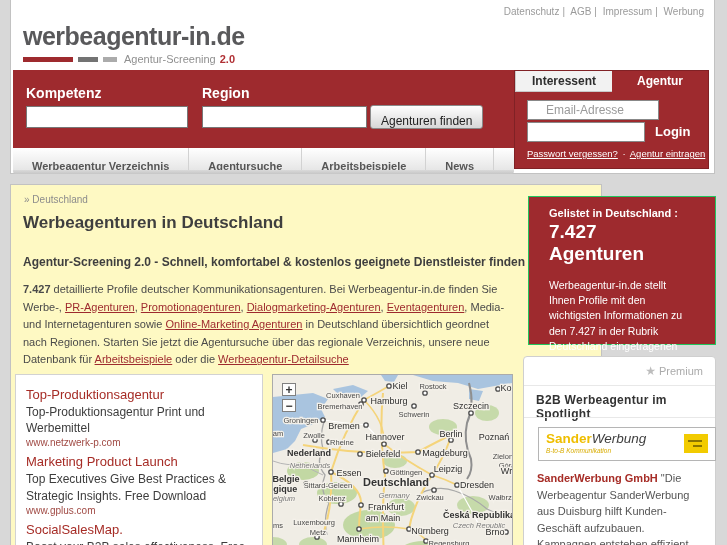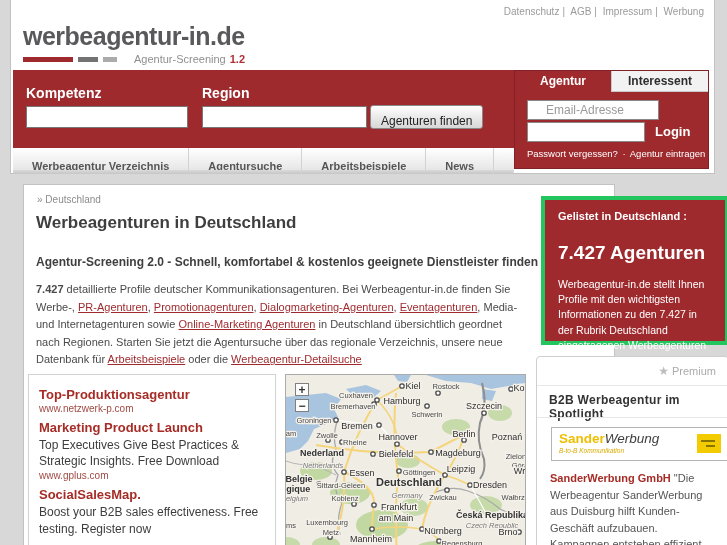--- a/index.html
+++ b/index.html
@@ -9,21 +9,21 @@
   .top-links{position:absolute;right:10px;top:6px;font-size:10px;color:#9A9A9A;}
   .top-links a{color:#9A9A9A;text-decoration:none;cursor:pointer;}
   .top-links .sep{margin:0 3px;color:#9A9A9A;}
   .logo{position:absolute;left:12px;top:24px;}
   .logo-title{font-size:25px;font-weight:bold;color:#59595B;letter-spacing:-0.5px;line-height:1;}
   .logo-sub{margin-top:4px;display:flex;align-items:center;}
   .bar{display:inline-block;height:5px;margin-right:5px;}
   .bar-red{width:50px;background:#9E2A2E;}
   .bar-dk{width:20px;background:#737373;}
   .bar-lt{width:14px;background:#ABABAB;}
-  .logo-tagline{font-size:11px;color:#8F8F8F;margin-left:12px;}
+  .logo-tagline{font-size:11px;color:#8F8F8F;margin-left:2px;}
   .logo-version{font-size:11px;font-weight:bold;color:#B03034;margin-left:4px;}
   
   .search-bar{position:absolute;left:2px;top:70px;width:501px;height:78px;background:#9E2A2E;}
   .search-label{position:absolute;color:#fff;font-weight:bold;font-size:14px;top:15px;}
   .lbl-kompetenz{left:13px;} .lbl-region{left:189px;}
   .search-input{position:absolute;top:36px;height:18px;border:1px solid #777;background:#fff;font-size:12px;padding:1px 4px;box-sizing:content-box;}
   .inp-kompetenz{left:13px;width:152px;} .inp-region{left:189px;width:155px;}
   .btn-find{position:absolute;left:357px;top:35px;height:24px;padding:8px 10px;font-size:12px;color:#222;
     background:linear-gradient(#FEFEFE,#D7D7D7);border:1px solid #8A8A8A;border-radius:3px;cursor:pointer;font-family:"Liberation Sans",sans-serif;}
   
@@ -34,51 +34,51 @@
   .login-box{position:absolute;left:514px;top:70px;width:193px;height:97px;background:#9E2A2E;border:1px solid #802125;}
   .login-tabs{display:flex;height:21px;}
   .tab{flex:1;text-align:center;line-height:21px;font-size:12px;font-weight:bold;cursor:pointer;}
   .tab-agentur{color:#fff;}
   .tab-interessent{background:#F2F2F2;color:#2E2E2E;border-left:1px solid #C9C9C9;border-bottom:1px solid #C9C9C9;}
   .login-input{position:absolute;left:12px;width:108px;height:16px;border:1px solid #888;font-size:12px;padding:1px 4px;background:#fff;color:#333;}
   .login-input::placeholder{color:#9A9A9A;}
   .inp-email{top:29px;padding-left:18px;} .inp-pass{top:51px;}
   .login-label{position:absolute;left:140px;top:53px;color:#fff;font-weight:bold;font-size:13px;cursor:pointer;}
   .login-links{position:absolute;left:12px;top:77px;font-size:9.5px;color:#fff;white-space:nowrap;}
-  .login-links a{color:#fff;cursor:pointer;text-align:center;}
+  .login-links a{color:#fff;text-decoration:underline;cursor:pointer;text-align:center;}
   .login-links .dot-sep{margin:0 2px;text-decoration:none;}
   
-  .main-box{position:absolute;left:23px;top:184px;width:592px;height:361px;background:#ffffff;border:1px solid #C2C2C2;border-bottom:none;box-sizing:border-box;}
+  .main-box{position:absolute;left:10px;top:184px;width:592px;height:361px;background:#fef9c3;border:1px solid #C2C2C2;border-bottom:none;box-sizing:border-box;}
   .breadcrumb{position:absolute;left:13px;top:9px;font-size:10px;color:#8C8C8C;}
   .breadcrumb a{color:#8C8C8C;text-decoration:none;cursor:pointer;}
   .page-title{position:absolute;left:12px;top:28px;font-size:17px;font-weight:bold;color:#3F3F3F;}
   .page-subtitle{position:absolute;left:12px;top:70px;font-size:12px;font-weight:bold;color:#3F3F3F;}
   .intro{position:absolute;left:12px;top:96px;width:492px;font-size:11px;color:#4A4A4A;line-height:1.6;}
   .red-link{color:#9E2A2E;text-decoration:underline;cursor:pointer;}
   
   .ads-box{position:absolute;left:4px;top:189px;width:248px;height:172px;border:1px solid #D2D2D2;background:#fff;box-sizing:border-box;padding:6px 10px;}
-  .ad-title{font-size:13px;font-weight:bold;color:#A62C26;margin-top:6px;cursor:pointer;}
+  .ad-title{font-size:13px;font-weight:normal;color:#A62C26;margin-top:6px;cursor:pointer;}
   .ad-body{font-size:12px;color:#3D3D3D;line-height:1.35;margin-top:2px;}
   .ad-url{font-size:10px;color:#A04A44;margin-top:1px;cursor:pointer;}
   
   .map-box{position:absolute;left:261px;top:189px;width:239px;height:172px;border:1px solid #ABABAB;overflow:hidden;background:#F0EDE5;cursor:grab;box-sizing:content-box;}
   .map-zoom{position:absolute;left:9px;width:14px;height:13px;background:#FDFDFD;border:1px solid #808080;text-align:center;line-height:12px;font-size:12px;font-weight:bold;color:#333;cursor:pointer;z-index:5;box-sizing:border-box;}
   .zoom-in{top:8px;} .zoom-out{top:24px;}
   .ml-lg,.ml-sm,.ml-country,.ml-country2,.ml-sub{paint-order:stroke;stroke:#F4F1EA;stroke-width:2.6px;fill:#2F2F2F;}
   .ml-lg{font-size:9px;}
   .ml-sm{font-size:7.5px;fill:#4A4A4A;}
   .ml-country{font-size:11px;font-weight:bold;fill:#333;}
   .ml-country2{font-size:9px;font-weight:bold;fill:#333;}
   .ml-sub{font-size:7.5px;font-style:italic;fill:#7A7A7A;stroke-width:2px;}
   .map-dot{fill:#fff;stroke:#4A4A4A;stroke-width:1.3;}
   text{font-family:"Liberation Sans",sans-serif;text-anchor:middle;}
   
-  .listed-box{position:absolute;left:517px;top:11px;width:188px;height:149px;background:#9E2A2E;border:4px solid #22c55e;box-sizing:border-box;padding:10px 13px;}
+  .listed-box{position:absolute;left:517px;top:11px;width:188px;height:149px;background:#9E2A2E;border:1px solid #22c55e;box-sizing:border-box;padding:10px 20px;}
   .listed-heading{color:#fff;font-size:11px;font-weight:bold;}
-  .listed-count{color:#fff;font-size:19px;font-weight:bold;margin-top:20px;}
+  .listed-count{color:#fff;font-size:19px;font-weight:bold;margin-top:2px;}
   .listed-text{color:#fff;font-size:10.5px;line-height:1.45;margin-top:13px;}
   .premium-box{position:absolute;left:512px;top:171px;width:193px;height:200px;background:#fff;border:1px solid #CFCFCF;border-radius:4px 4px 0 0;box-sizing:border-box;}
   .premium-badge{position:absolute;right:12px;top:7px;font-size:11px;color:#ABABAB;}
   .premium-badge .star{font-size:12px;margin-right:3px;color:#BDBDBD;}
   .premium-divider{position:absolute;left:0;width:100%;border-top:1px solid #E8E8E8;}
   .spotlight-heading{position:absolute;left:12px;top:36px;font-size:12px;font-weight:bold;color:#333;letter-spacing:0.3px;}
   .sander-logo{position:absolute;left:14px;top:70px;width:162px;height:32px;border:1px solid #B5B5B5;background:#fff;cursor:pointer;padding-left:14px;}
   .sander-text{position:absolute;left:7px;top:4px;font-size:13.5px;line-height:1;}
   .sander-1{font-weight:bold;color:#EFBE00;}
   .sander-2{font-style:italic;color:#3E3E3E;}
@@ -102,21 +102,21 @@
       <a>Werbung</a>
     </div>
 
     <div class="logo">
       <div class="logo-title">werbeagentur-in.de</div>
       <div class="logo-sub">
         <span class="bar bar-red"></span>
         <span class="bar bar-dk"></span>
         <span class="bar bar-lt"></span>
         <span class="logo-tagline">Agentur-Screening</span>
-        <span class="logo-version">1.2</span>
+        <span class="logo-version">2.0</span>
       </div>
     </div>
 
     <div class="search-bar">
       <span class="search-label lbl-kompetenz">Kompetenz</span>
       <span class="search-label lbl-region">Region</span>
       <input class="search-input inp-kompetenz" type="text" style="">
       <input class="search-input inp-region" type="text" style="">
       <button class="btn-find">Agenturen finden</button>
     </div>
@@ -125,22 +125,22 @@
       <div class="nav-item">Werbeagentur Verzeichnis</div>
       <div class="nav-item">Agentursuche</div>
       <div class="nav-item">Arbeitsbeispiele</div>
       <div class="nav-item">News</div>
     </div>
     <div class="nav-shadow"></div>
   </div>
 
   <div class="login-box">
     <div class="login-tabs">
+      <div class="tab tab-interessent">Interessent</div>
       <div class="tab tab-agentur">Agentur</div>
-      <div class="tab tab-interessent">Interessent</div>
     </div>
     <input class="login-input inp-email" type="text" placeholder="Email-Adresse" style="">
     <input class="login-input inp-pass" type="password" style="">
     <span class="login-label">Login</span>
     <div class="login-links">
       <a>Passwort vergessen?</a>
       <span class="dot-sep">·</span>
       <a>Agentur eintragen</a>
     </div>
   </div>
@@ -149,20 +149,21 @@
     <div class="breadcrumb">
       <span>»</span>
       <a>Deutschland</a>
     </div>
     <h1 class="page-title" style="margin:0;">Werbeagenturen in Deutschland</h1>
     <div class="page-subtitle">Agentur-Screening 2.0 - Schnell, komfortabel &amp; kostenlos geeignete Dienstleister finden</div>
     <div class="intro"><span style="font-weight: bold;">7.427</span><span> detaillierte Profile deutscher Kommunikationsagenturen.  Bei Werbeagentur-in.de finden Sie Werbe-, </span><a class="red-link">PR-Agenturen</a><span>, </span><a class="red-link">Promotionagenturen</a><span>, </span><a class="red-link">Dialogmarketing-Agenturen</a><span>, </span><a class="red-link">Eventagenturen</a><span>, Media- und Internetagenturen sowie </span><a class="red-link">Online-Marketing Agenturen</a><span> in Deutschland übersichtlich geordnet nach Regionen. Starten Sie jetzt die Agentursuche über das regionale Verzeichnis, unsere neue Datenbank für </span><a class="red-link">Arbeitsbeispiele</a><span> oder die </span><a class="red-link">Werbeagentur-Detailsuche</a></div>
 
     <div class="ads-box">
       <div class="ad-title">Top-Produktionsagentur</div>
+      <div class="ad-body">Top-Produktionsagentur Print und Werbemittel</div>
       <div class="ad-url">www.netzwerk-p.com</div>
       <div class="ad-title">Marketing Product Launch</div>
       <div class="ad-body">Top Executives Give Best Practices &amp; Strategic Insights. Free Download</div>
       <div class="ad-url">www.gplus.com</div>
       <div class="ad-title">SocialSalesMap.</div>
       <div class="ad-body">Boost your B2B sales effectiveness. Free testing. Register now</div>
     </div>
 
     <div class="map-box">
       <svg width="239" height="200" viewBox="0 0 239 200">

